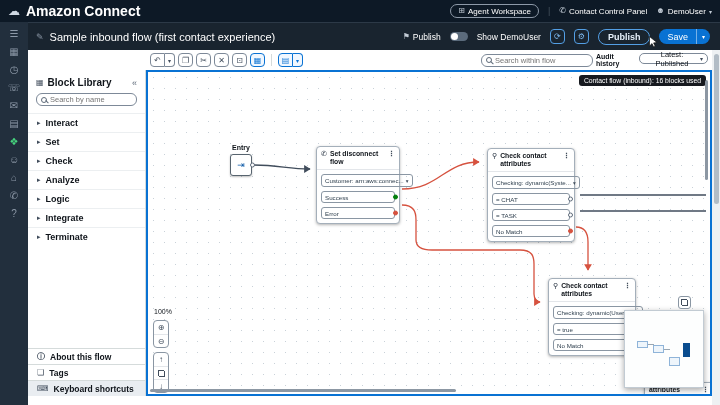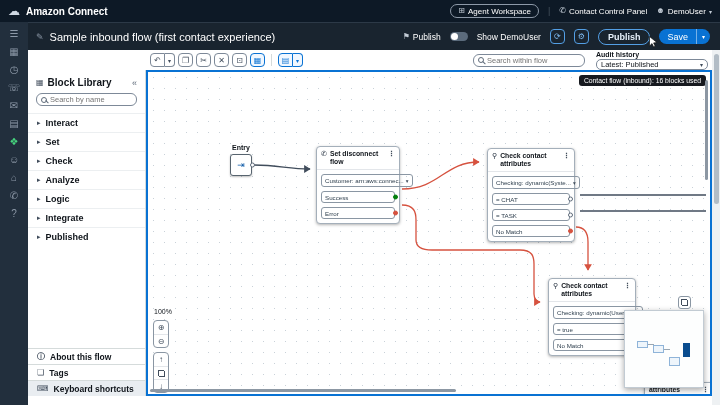--- a/index.html
+++ b/index.html
@@ -3,21 +3,21 @@
 <meta charset="utf-8">
 <style>
   *{box-sizing:border-box;margin:0;padding:0;font-family:"Liberation Sans","DejaVu Sans",sans-serif}
   html,body{width:720px;height:405px;overflow:hidden;background:#fff;position:relative}
   button{background:none;border:none;cursor:pointer;font-family:inherit}
   input{font-family:inherit;border:none;outline:none;background:transparent}
 
   
   .topbar{position:absolute;left:0;top:0;width:720px;height:22px;background:#0d1926;display:flex;align-items:center;gap:6px;padding:0 8px;z-index:40;color:#fff}
   .logo{font-size:12px;color:#cfd8e3;line-height:1;position:relative}
-  .brand{font-size:10px;font-weight:bold;color:#fff}
+  .brand{font-size:14px;font-weight:bold;color:#fff}
   .tb-right{margin-left:auto;display:flex;align-items:center;gap:9px}
   .tb-pill{display:flex;align-items:center;gap:3px;border:1px solid #8d99a8;border-radius:9px;color:#fff;font-size:8px;padding:1.5px 7px}
   .tb-link{display:flex;align-items:center;gap:3px;color:#fff;font-size:8px}
   .tb-sep{color:#46535f;font-size:9px}
   .ic{line-height:1;font-size:8px;color:#c3ccd6}
   .caret{font-size:6px;color:#c3ccd6}
 
   
   .hdr{position:absolute;left:0;top:22px;width:720px;height:28px;background:#19242f;border-top:1px solid #2c3947;display:flex;align-items:center;gap:6px;padding:0 10px 0 36px;z-index:30}
   .hdr-edit{color:#8d99a8;font-size:9px}
@@ -44,21 +44,21 @@
   .tgrp{display:flex}
   .tbtn{height:14px;min-width:15px;border:1px solid #7d8998;border-radius:4px;background:#fff;font-size:8px;color:#414d5c;display:flex;align-items:center;justify-content:center;padding:0 2px}
   .tgrp .tbtn:first-child{border-radius:4px 0 0 4px}
   .tgrp .tbtn:last-child{border-radius:0 4px 4px 0;border-left:none;min-width:10px;font-size:6px}
   .tbtn.act{border-color:#0972d3;color:#0972d3;background:#f0f7ff}
   .tsep{width:1px;height:12px;background:#d5dbdb;margin:0 3px}
   .searchbox{margin-left:auto;width:112px;height:13px;border:1px solid #7d8998;border-radius:6px;display:flex;align-items:center;gap:3px;padding:0 4px;background:#fff}
   .mag{width:6px;height:6px;border:1.2px solid #5f6b7a;border-radius:50%;position:relative;flex:none}
   .mag::after{content:"";position:absolute;width:3.5px;height:1.2px;background:#5f6b7a;transform:rotate(45deg);right:-2.5px;bottom:-1px}
   .searchbox input{font-size:7.5px;width:100%;color:#30404f}
-  .audit{display:flex;flex-direction:column;gap:1px;width:112px;margin-left:8px}
+  .audit{display:flex;flex-direction:row;gap:1px;width:112px;margin-left:0}
   .audit-label{font-size:7px;font-weight:bold;color:#0f141a}
   .audit-select{height:11px;border:1px solid #7d8998;border-radius:5px;display:flex;align-items:center;justify-content:space-between;padding:0 4px;font-size:7.5px;color:#0f141a;background:#fff}
   .audit-select .caret{color:#414d5c}
 
   
   .lib{position:absolute;left:28px;top:70px;width:118px;height:326px;background:#fff;border-right:1px solid #d5dbdb;display:flex;flex-direction:column;z-index:15}
   .lib-h{display:flex;align-items:center;gap:4px;padding:7px 8px 5px;font-size:10px;font-weight:bold;color:#0f141a}
   .lib-h .licon{font-size:8px;color:#414d5c}
   .lib-collapse{margin-left:auto;color:#5f6b7a;font-size:9px}
   .lib-search{margin:0 8px 7px;height:13px;border:1px solid #7d8998;border-radius:6px;display:flex;align-items:center;gap:3px;padding:0 4px}
@@ -238,21 +238,21 @@
   <div class="cat">
       <span class="chev">▸</span>
       <span>Logic</span>
     </div>
   <div class="cat">
       <span class="chev">▸</span>
       <span>Integrate</span>
     </div>
   <div class="cat">
       <span class="chev">▸</span>
-      <span>Published</span>
+      <span>Terminate</span>
     </div>
   <div class="lib-spacer"></div>
   <div class="lib-foot">
       <span class="ficon">ⓘ</span>
       <span>About this flow</span>
     </div>
   <div class="lib-foot">
       <span class="ficon">❏</span>
       <span>Tags</span>
     </div>

